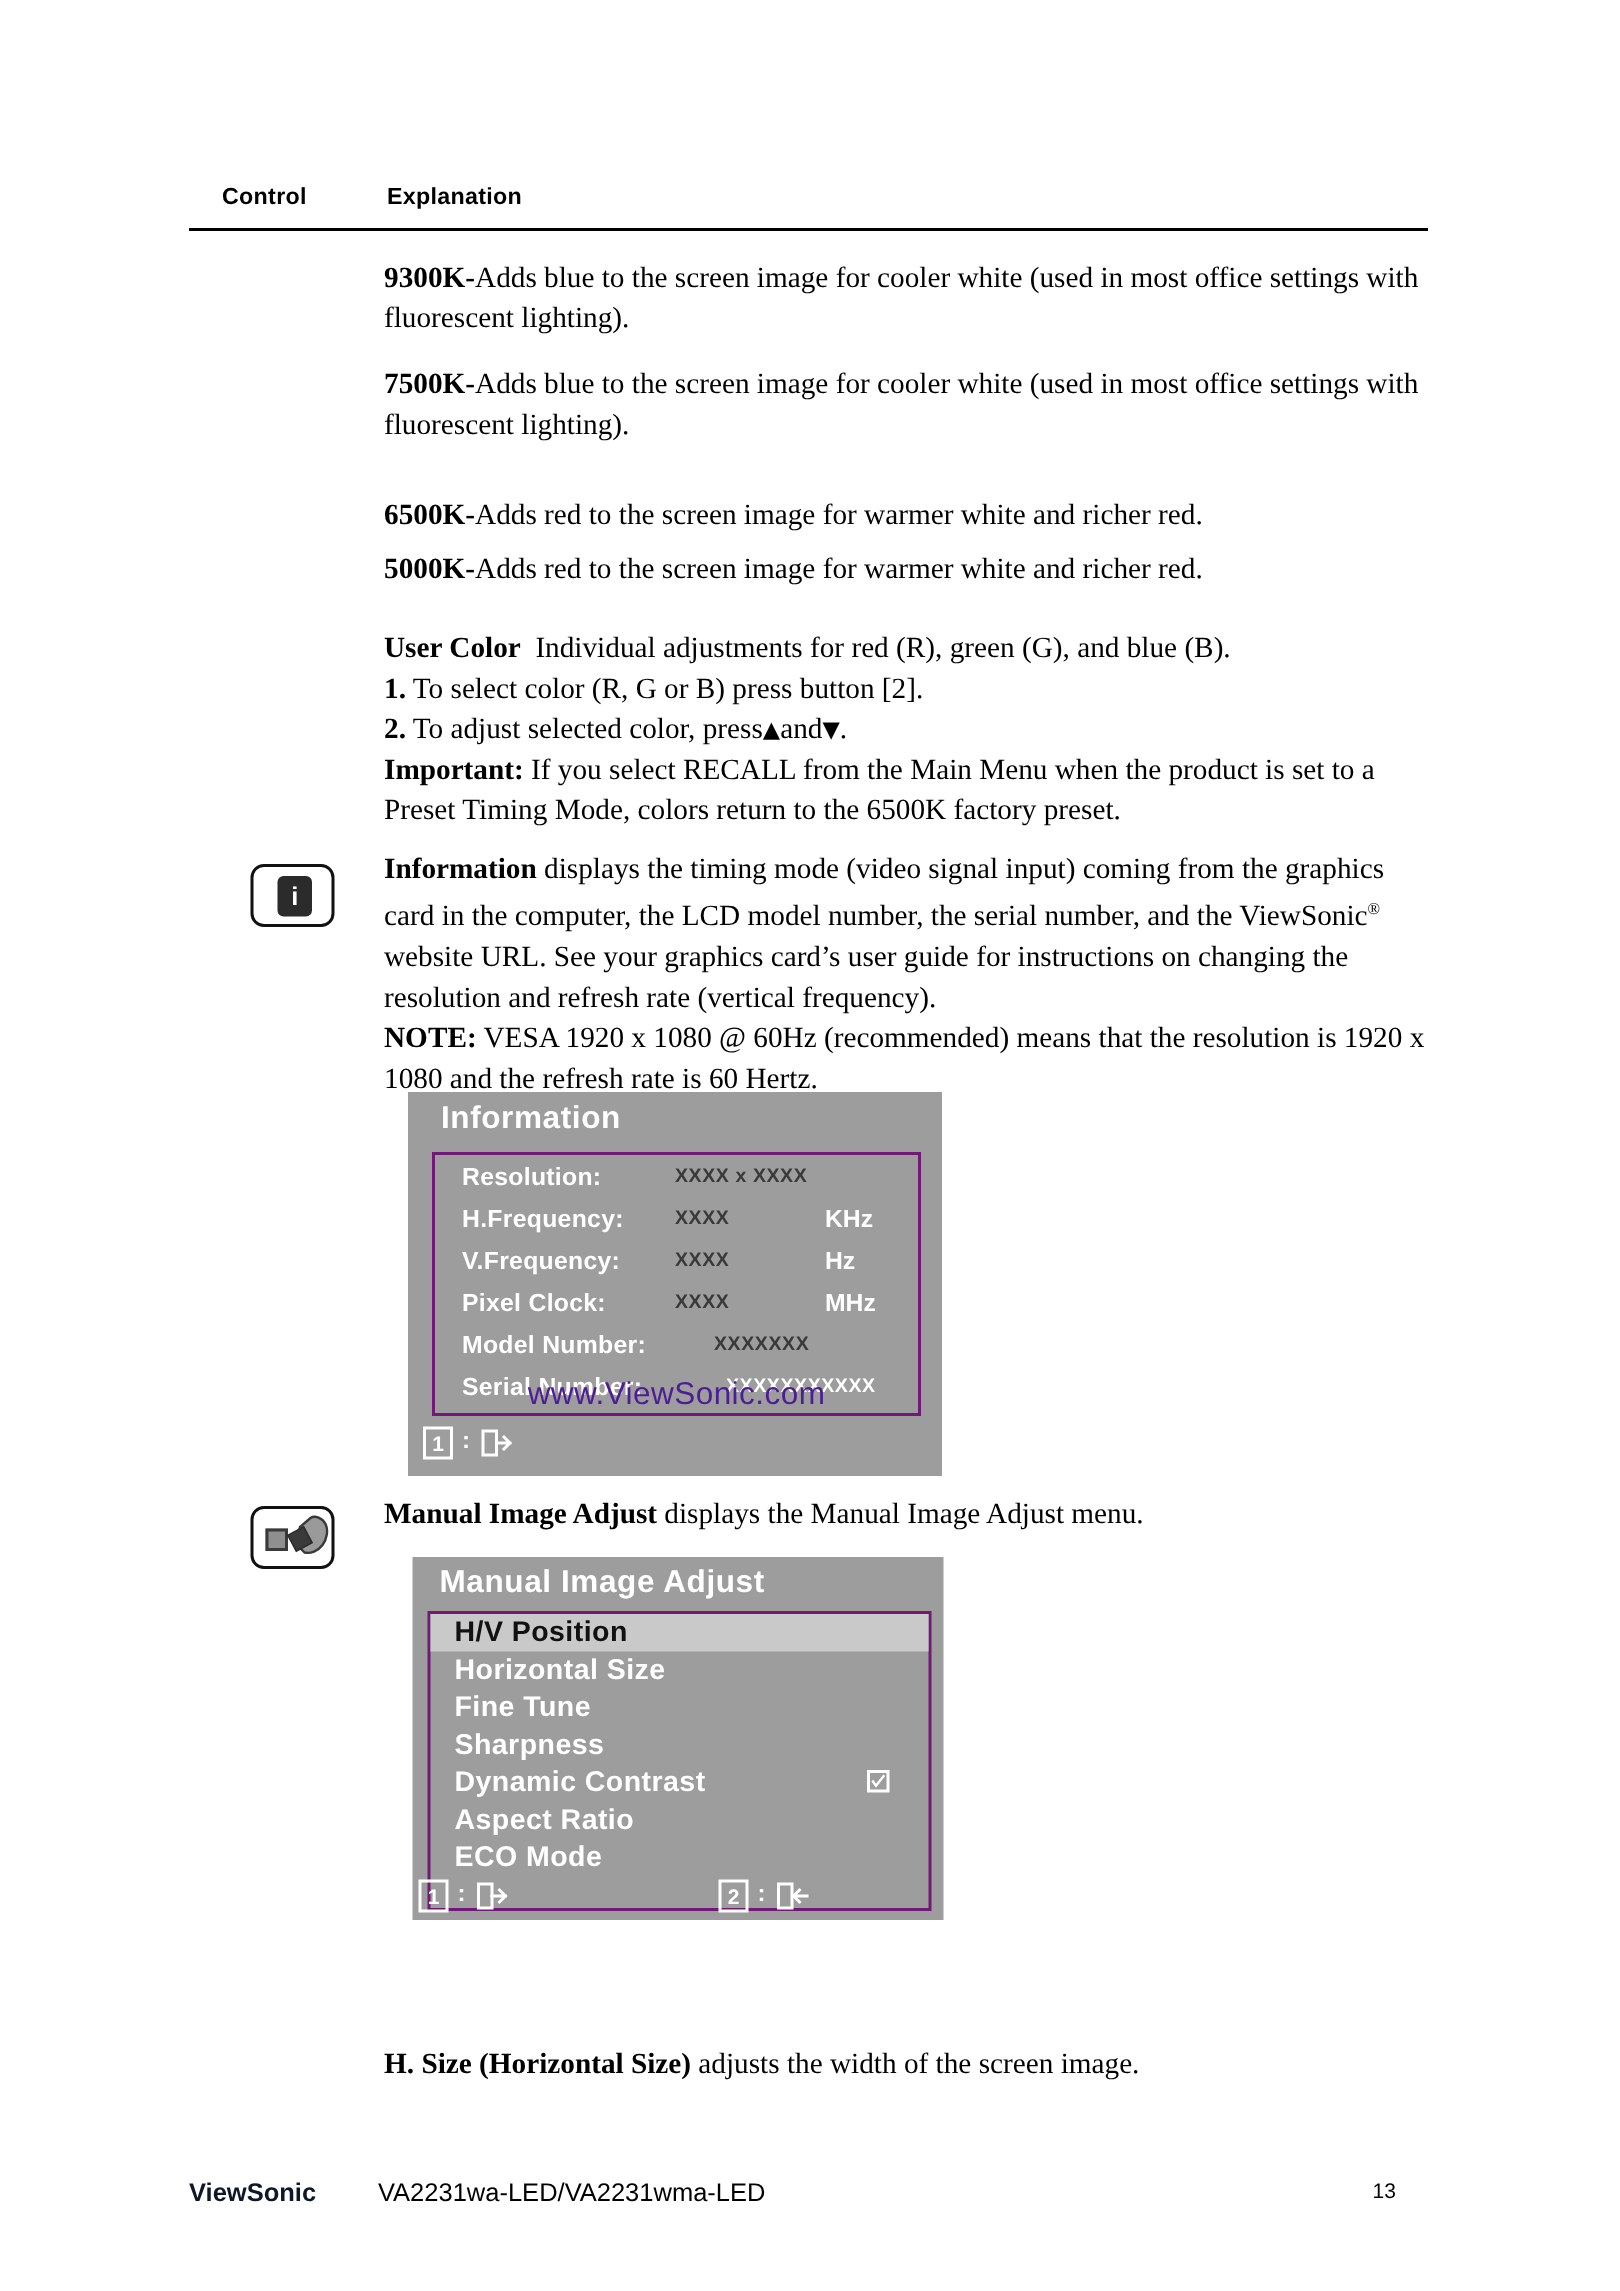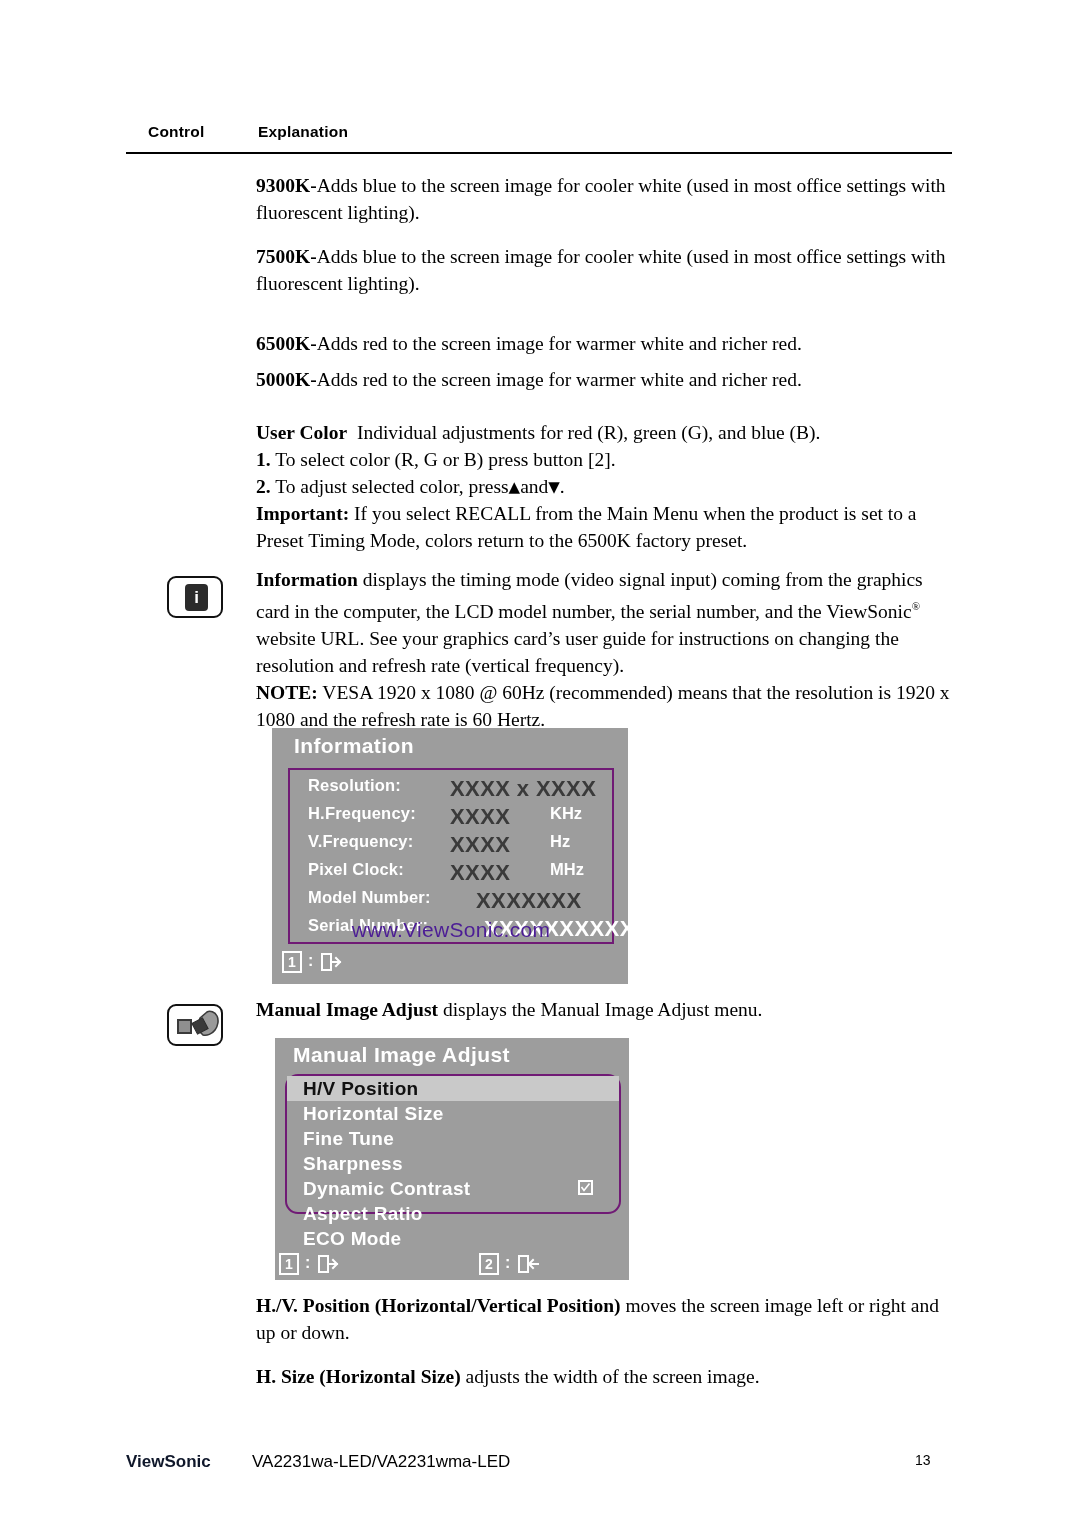--- a/index.html
+++ b/index.html
@@ -153,21 +153,21 @@
     color: #ffffff;
     font-weight: bold;
     font-size: 16.5px;
     letter-spacing: 0.2px;
     white-space: nowrap;
   }
   .info-value {
     position: absolute;
     color: #3a3a3a;
     font-weight: bold;
-    font-size: 22px;
+    font-size: 13px;
     letter-spacing: 0.4px;
     white-space: nowrap;
     text-align: right;
   }
   .info-value.white { color: #ffffff; }
   .info-unit {
     position: absolute;
     color: #ffffff;
     font-weight: bold;
     font-size: 16.5px;
@@ -382,21 +382,21 @@
 
   <div class="para" style="top:996px;">
     <span class="b">Manual Image Adjust</span>
     <span>displays the Manual Image Adjust menu.</span>
   </div>
 
   <div class="osd" id="mia-osd" style="left:275px; top:1038px; width:354px; height:242px;">
 
     <div class="osd-title" style="left:18px; top:5px;">Manual Image Adjust</div>
 
-    <div class="osd-box" style="left:10px; top:36px; width:336px; height:140px;border-radius:13px;">
+    <div class="osd-box" style="left:10px; top:36px; width:336px; height:200px;">
       <div id="mia-rows">
           <div class="menu-row selected" style="top: 0px;">
             <span class="label">H/V Position</span>
           </div>
           <div class="menu-row" style="top: 25px;">
             <span class="label">Horizontal Size</span>
           </div>
           <div class="menu-row" style="top: 50px;">
             <span class="label">Fine Tune</span>
           </div>
@@ -433,24 +433,20 @@
           <div class="keybox">2</div>
           <div class="colon">:</div>
           <svg class="exit-glyph" viewBox="0 0 24 22">
             <path d="M3,3 L12,3 L12,19 L3,19 Z" fill="none" stroke="#ffffff" stroke-width="2"></path>
             <path d="M22,11 L13,11 M17,7 L13,11 L17,15" fill="none" stroke="#ffffff" stroke-width="2" stroke-linecap="square"></path>
           </svg>
         </div>
       </div>
   </div>
 
-  <div class="para" style="top:1292px;">
-    <span class="b">H./V. Position (Horizontal/Vertical Position)</span>
-    <span>moves the screen image left or right and up or down.</span>
-  </div>
 
   <div class="para" style="top:1363px;">
     <span class="b">H. Size (Horizontal Size)</span>
     <span>adjusts the width of the screen image.</span>
   </div>
 
   <div class="footer-brand">ViewSonic</div>
   <div class="footer-model">VA2231wa-LED/VA2231wma-LED</div>
   <div class="footer-page">13</div>
 

